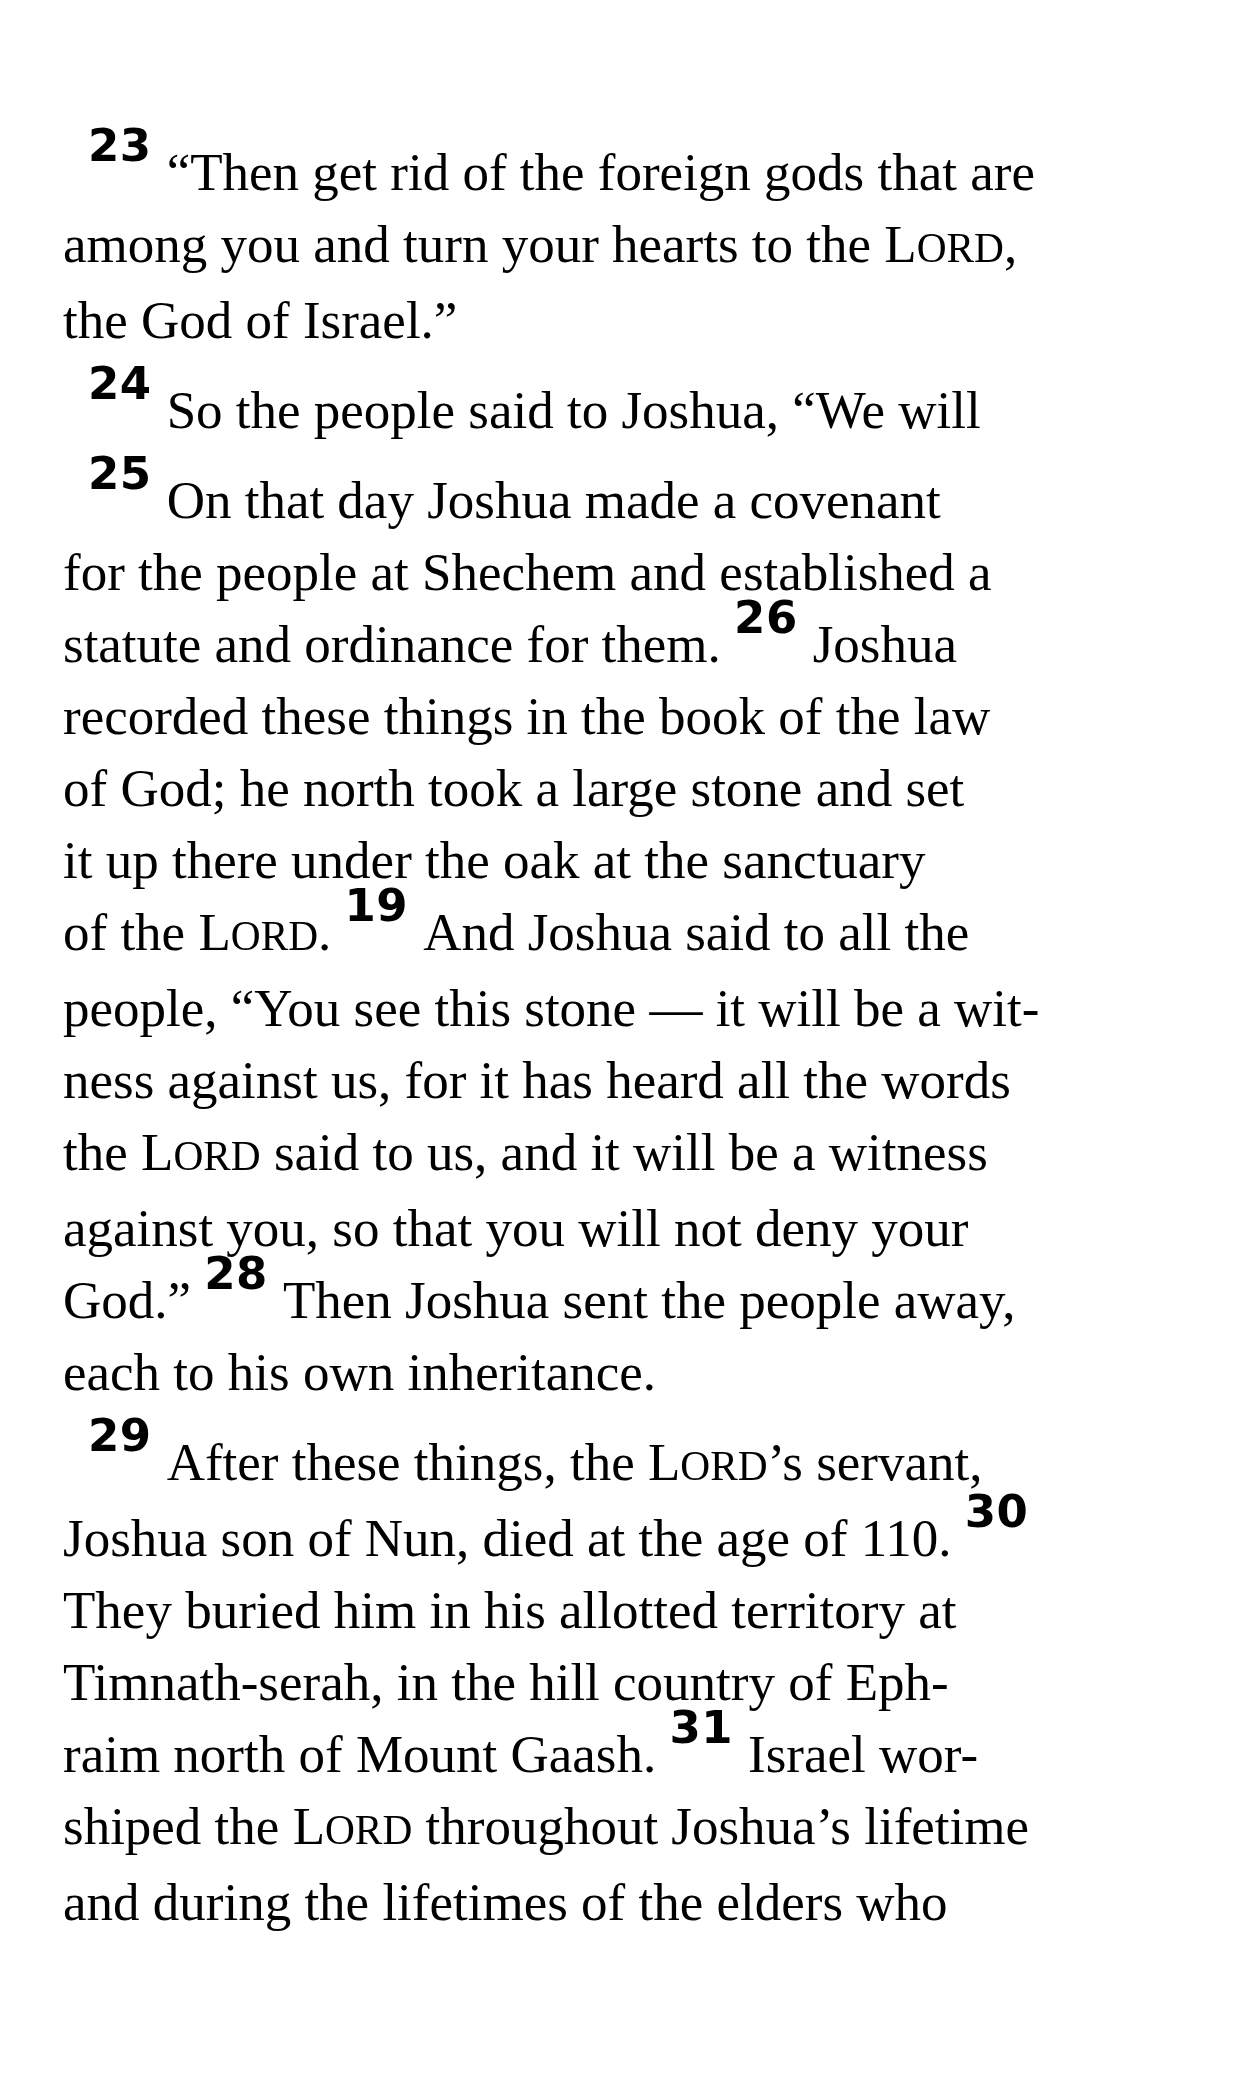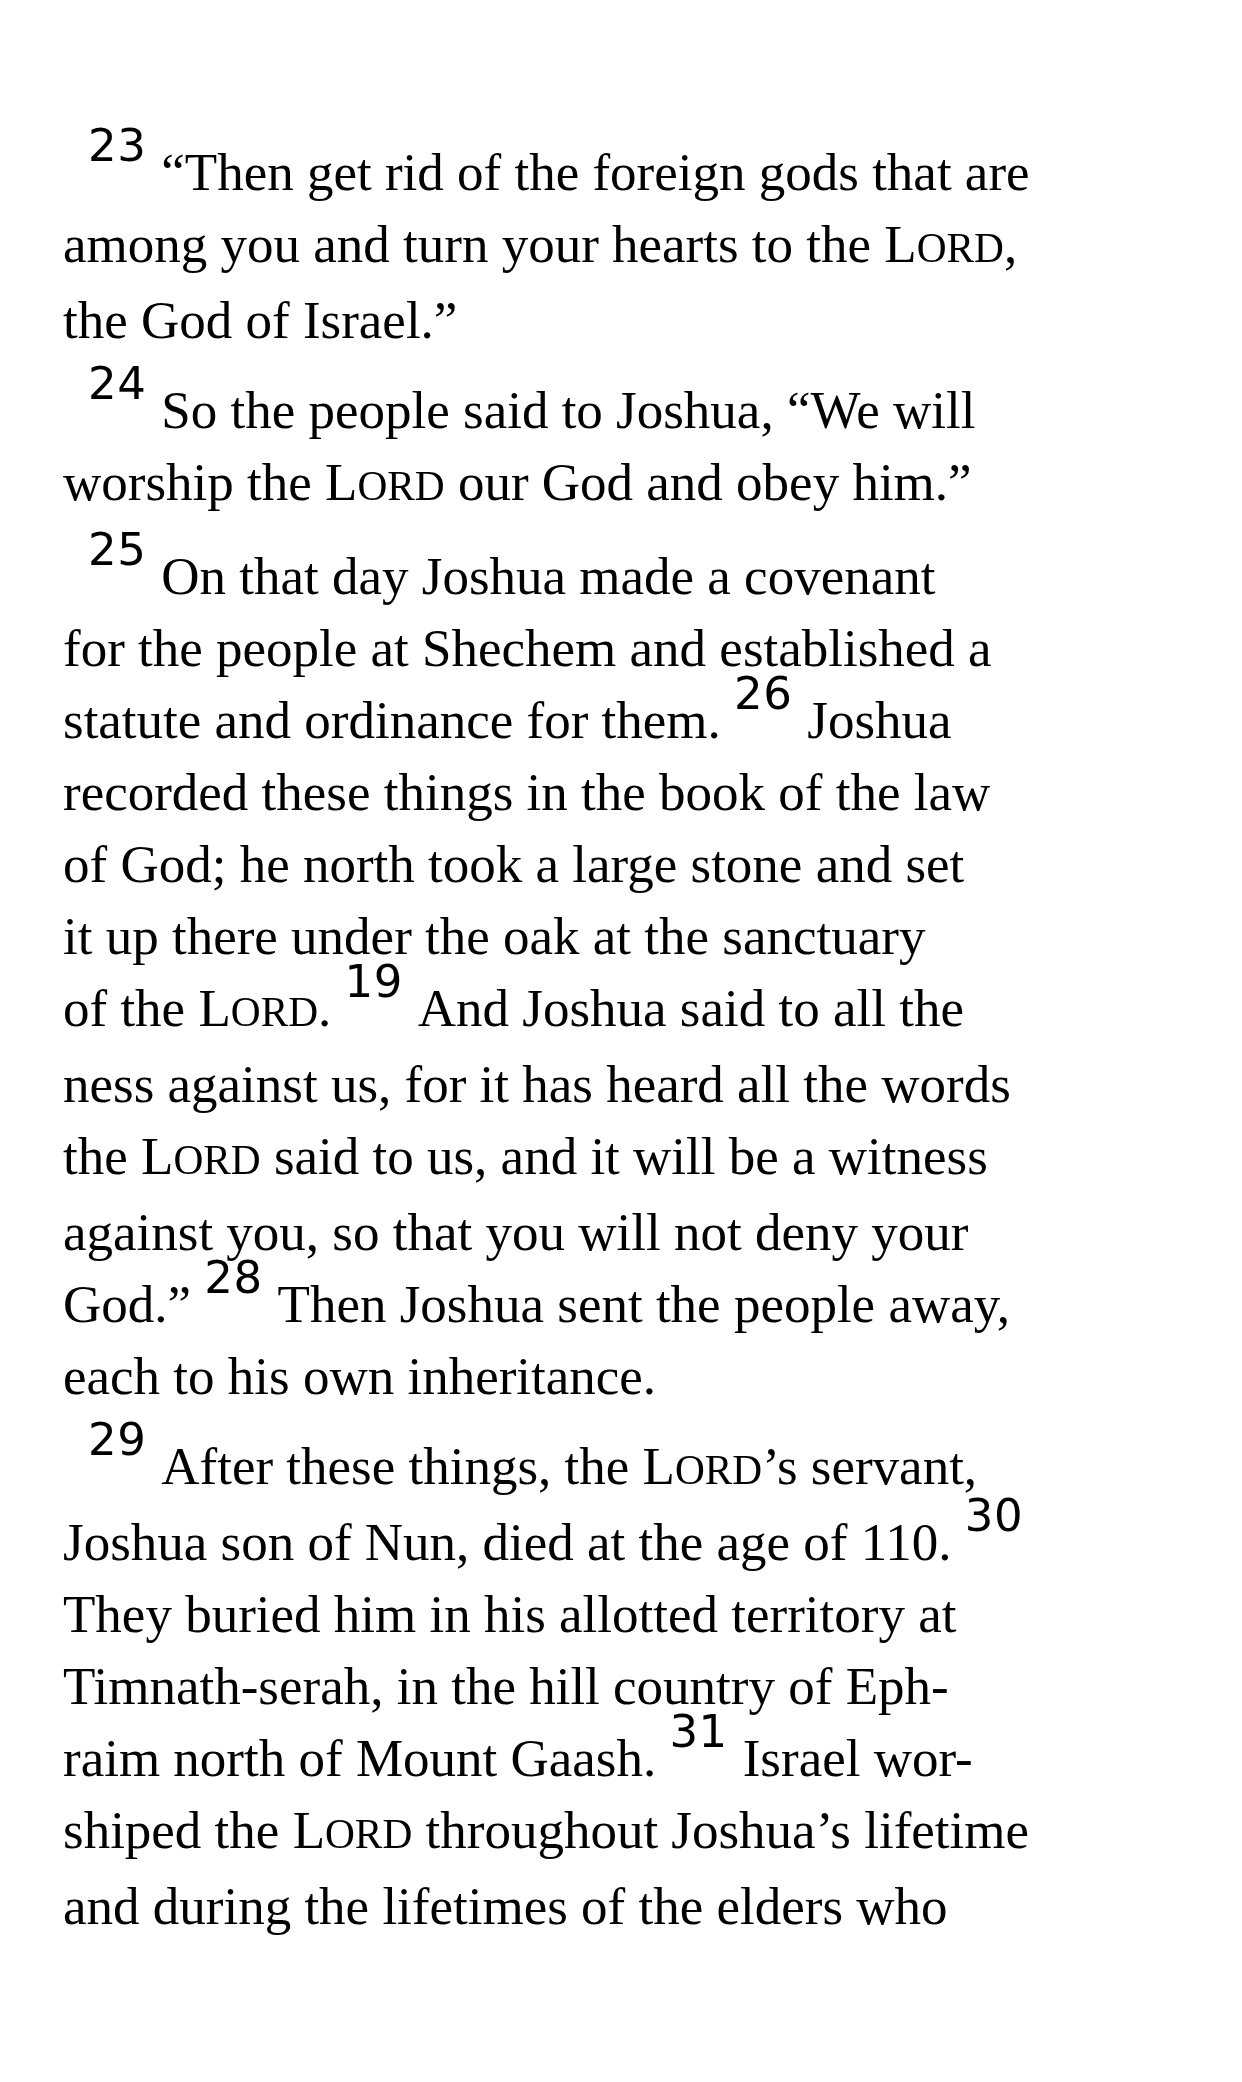--- a/index.html
+++ b/index.html
@@ -26,21 +26,21 @@
   }
   .paragraph .line:first-child {
     text-indent: 25px;
   }
   .line {
     line-height: 72px;
     white-space: nowrap;
   }
   .vnum {
     font-family: "DejaVu Sans", sans-serif;
-    font-weight: 400;
+    font-weight: 700;
     font-size: 45px;
     line-height: 0;
     position: relative;
     top: -29px;
     margin-right: 15px;
     letter-spacing: 0.5px;
   }
   .lord-rest {
     font-size: 0.78em;
   }
@@ -50,30 +50,30 @@
 
 <main class="page">
   <div id="scripture">
       <div class="paragraph">
         <div class="line"><span class="vnum">23</span><span class="txt">“Then get rid of the foreign gods that are</span></div>
         <div class="line"><span class="txt">among you and turn your hearts to the </span><span class="lord">L<span class="lord-rest">ORD</span></span><span class="txt">,</span></div>
         <div class="line"><span class="txt">the God of Israel.”</span></div>
       </div>
       <div class="paragraph">
         <div class="line"><span class="vnum">24</span><span class="txt">So the people said to Joshua, “We will</span></div>
-        <div class="line"><span class="txt">worship the </span><span class="lord">L<span class="lord-rest">ORD</span></span><span class="txt"> our God and obey him.”</span></div>
       </div>
       <div class="paragraph">
         <div class="line"><span class="vnum">25</span><span class="txt">On that day Joshua made a covenant</span></div>
         <div class="line"><span class="txt">for the people at Shechem and established a</span></div>
         <div class="line"><span class="txt">statute and ordinance for them. </span><span class="vnum">26</span><span class="txt">Joshua</span></div>
         <div class="line"><span class="txt">recorded these things in the book of the law</span></div>
         <div class="line"><span class="txt">of God; he north took a large stone and set</span></div>
         <div class="line"><span class="txt">it up there under the oak at the sanctuary</span></div>
         <div class="line"><span class="txt">of the </span><span class="lord">L<span class="lord-rest">ORD</span></span><span class="txt">. </span><span class="vnum">19</span><span class="txt">And Joshua said to all the</span></div>
+        <div class="line"><span class="txt">people, “You see this stone — it will be a wit-</span></div>
         <div class="line"><span class="txt">ness against us, for it has heard all the words</span></div>
         <div class="line"><span class="txt">the </span><span class="lord">L<span class="lord-rest">ORD</span></span><span class="txt"> said to us, and it will be a witness</span></div>
         <div class="line"><span class="txt">against you, so that you will not deny your</span></div>
         <div class="line"><span class="txt">God.” </span><span class="vnum">28</span><span class="txt">Then Joshua sent the people away,</span></div>
         <div class="line"><span class="txt">each to his own inheritance.</span></div>
       </div>
       <div class="paragraph">
         <div class="line"><span class="vnum">29</span><span class="txt">After these things, the </span><span class="lord">L<span class="lord-rest">ORD</span></span><span class="txt">’s servant,</span></div>
         <div class="line"><span class="txt">Joshua son of Nun, died at the age of 110. </span><span class="vnum">30</span></div>
         <div class="line"><span class="txt">They buried him in his allotted territory at</span></div>

